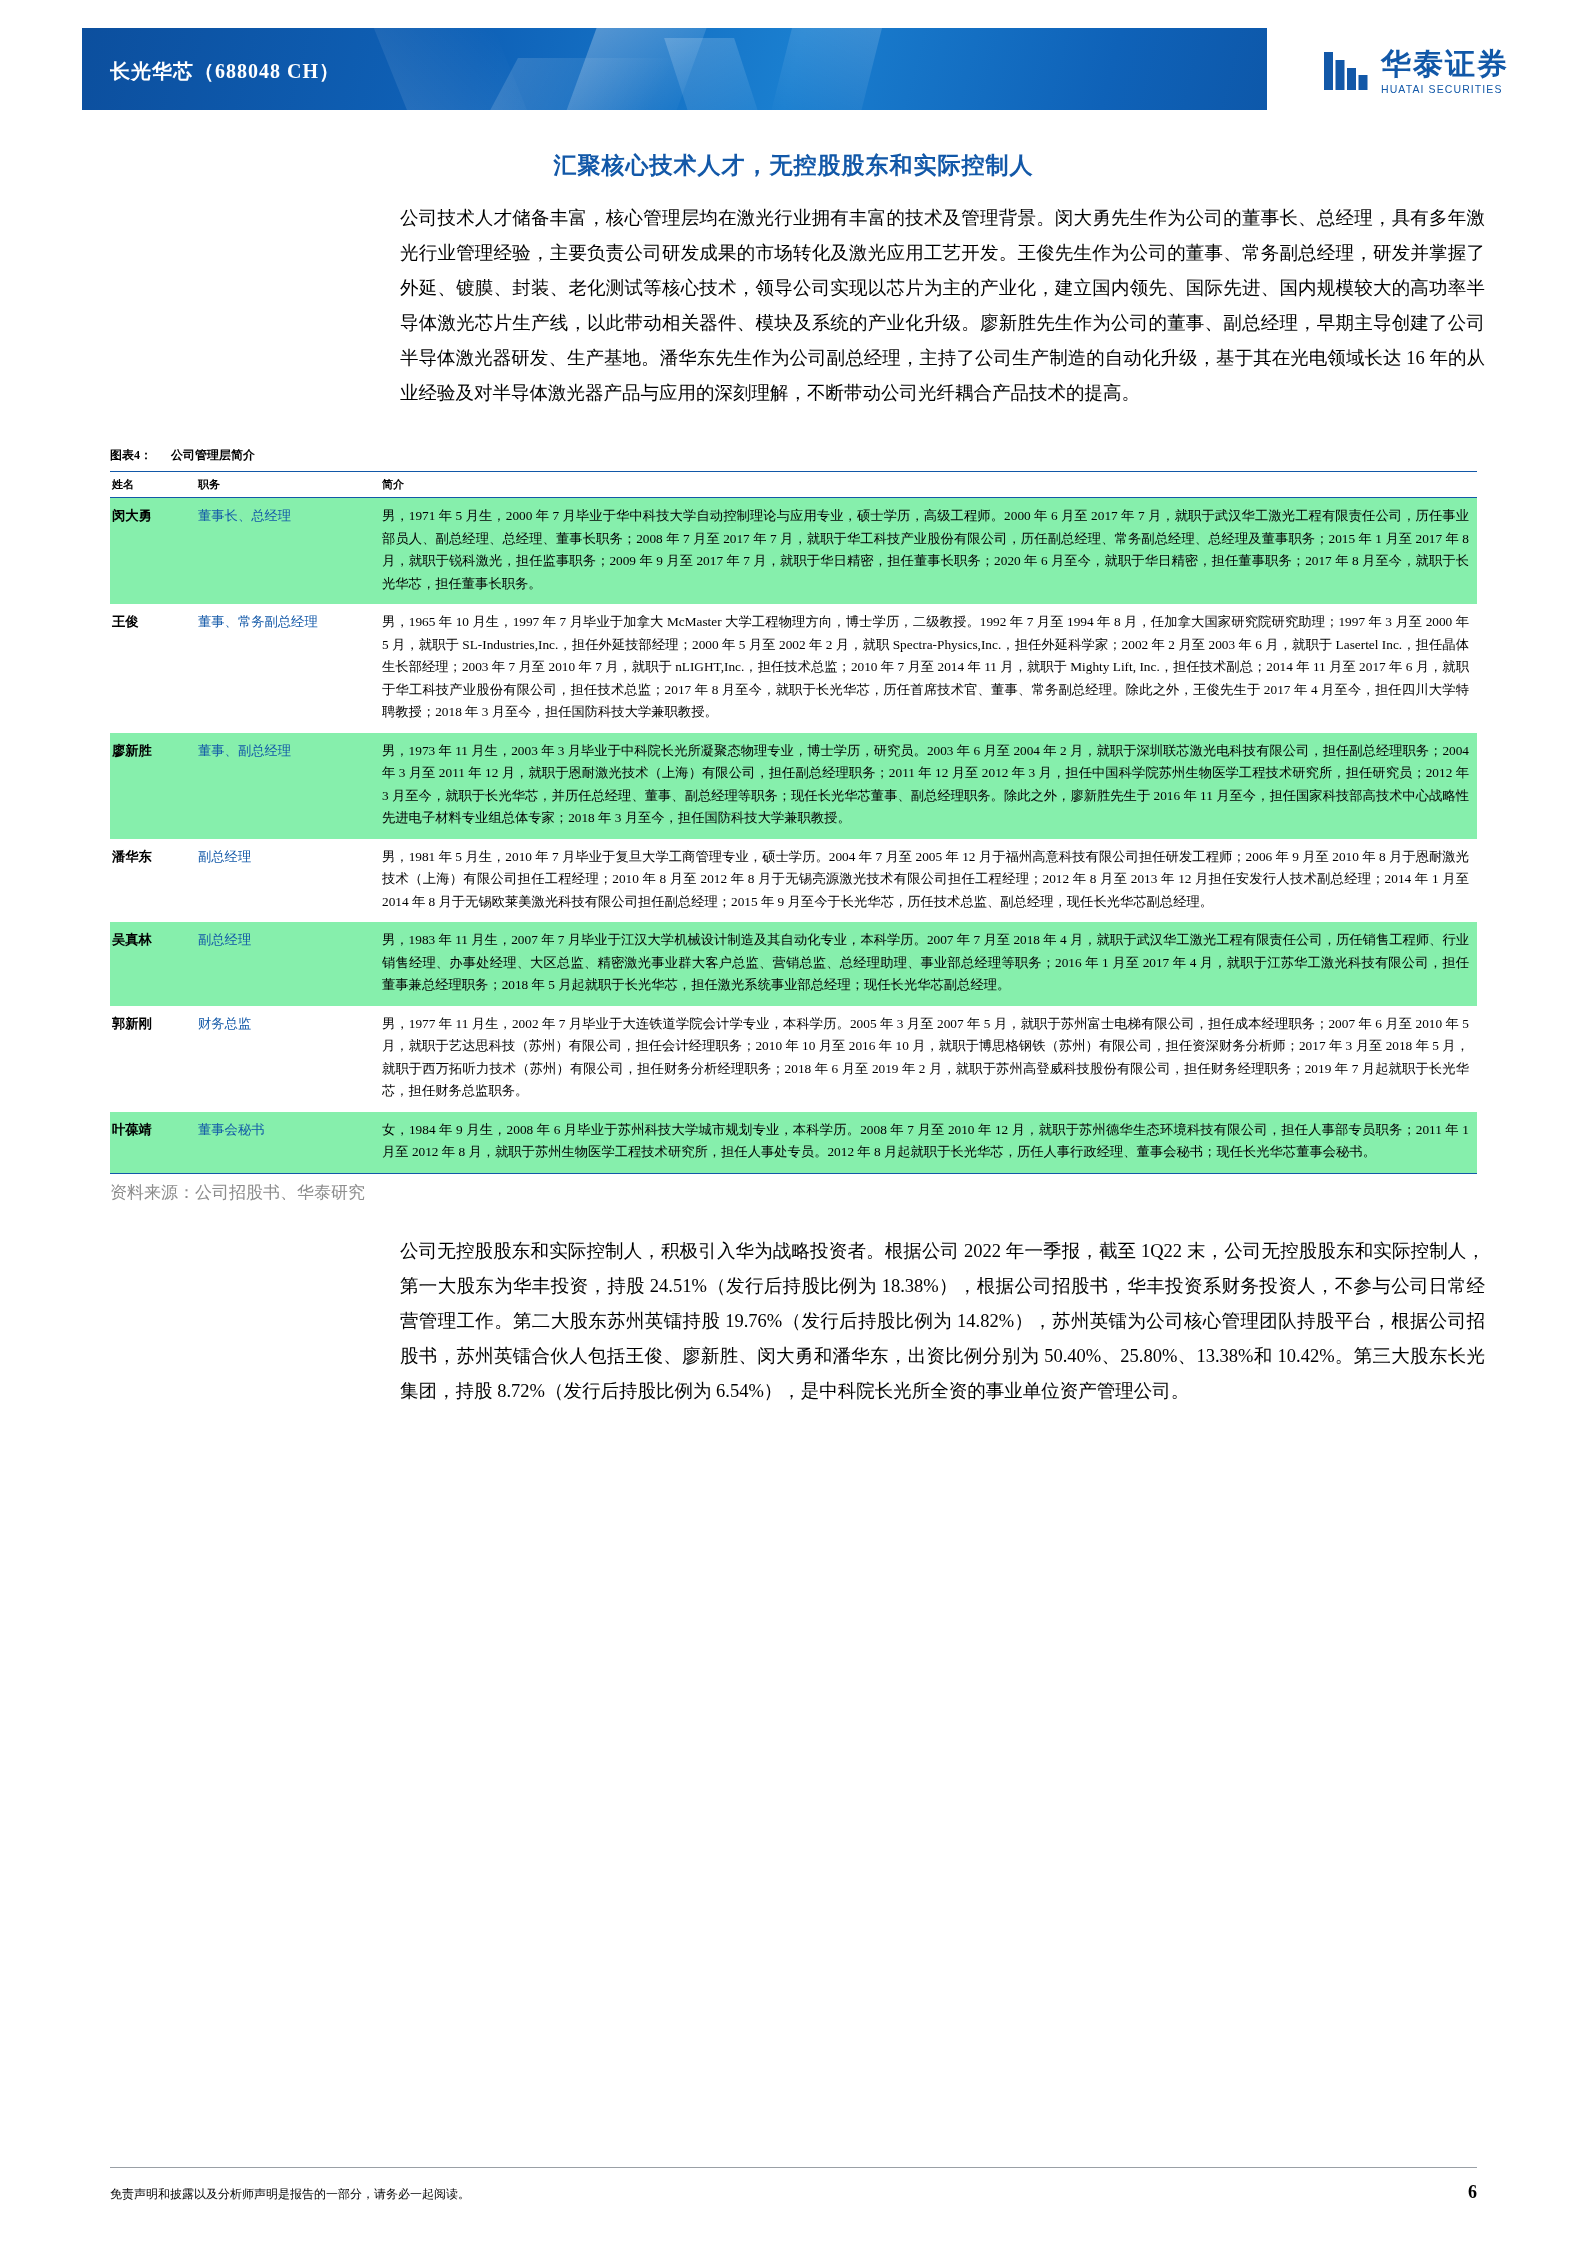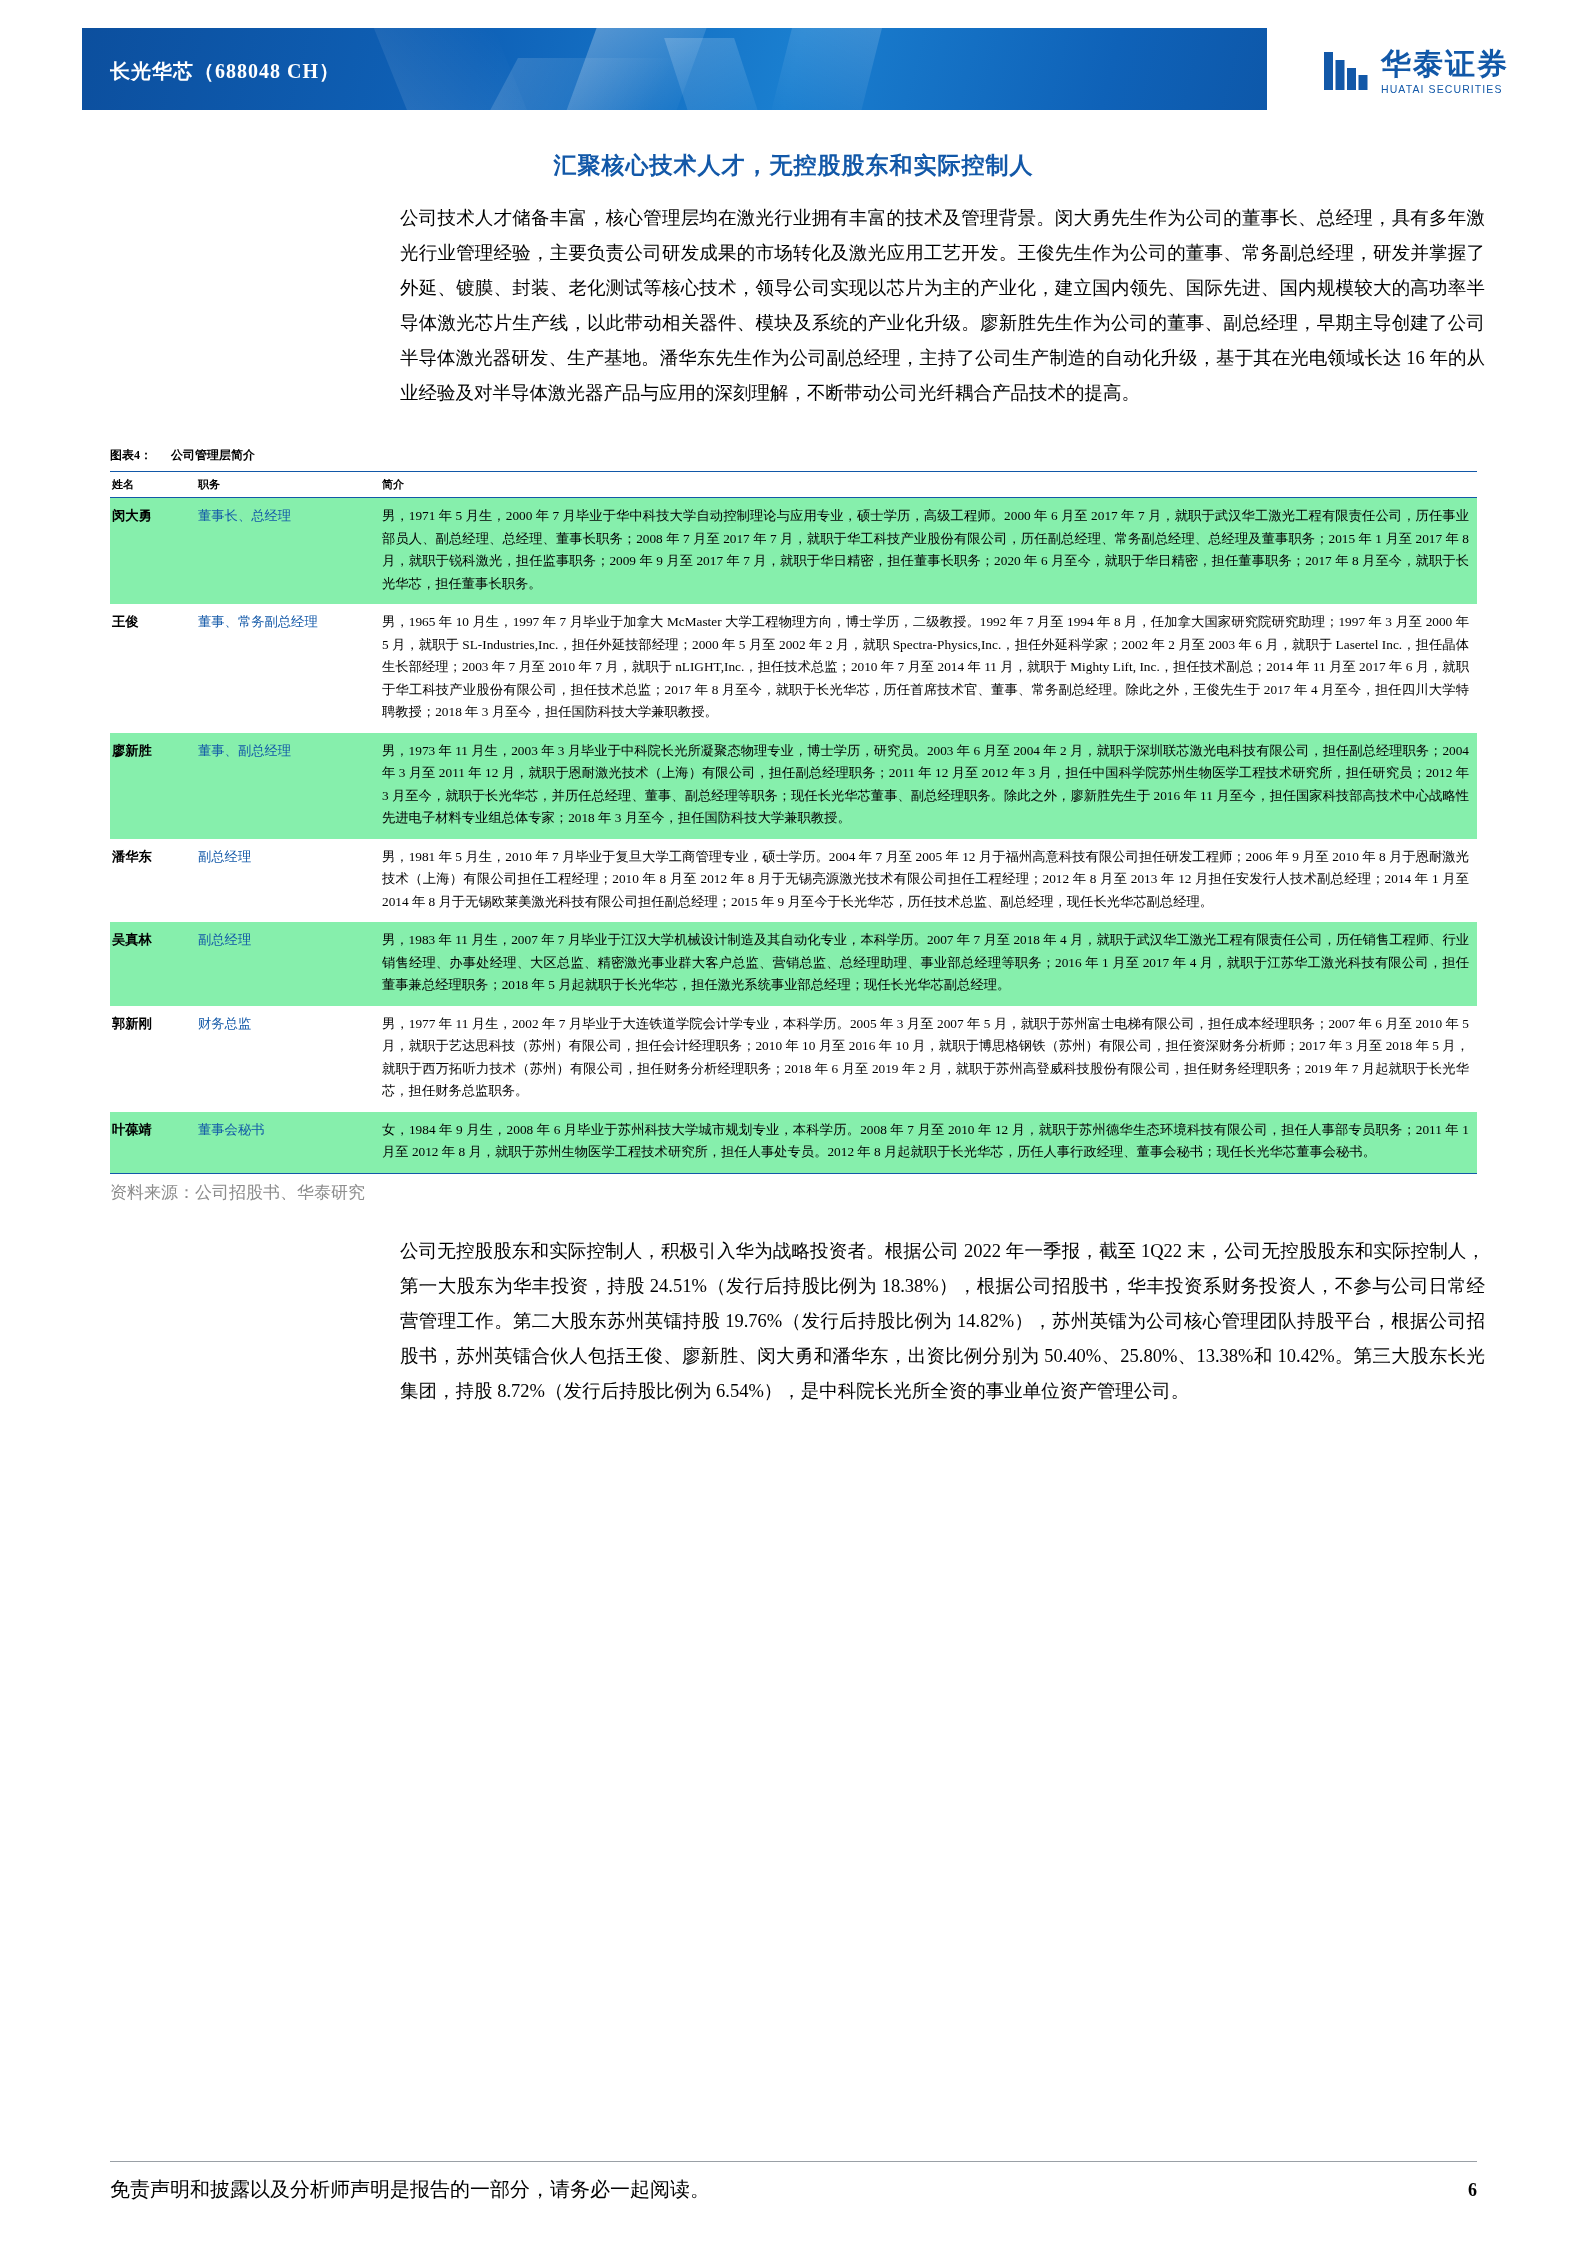--- a/index.html
+++ b/index.html
@@ -210,21 +210,21 @@
   .footer-rule {
     border-top: 1.1px solid #9aa0a6;
     margin-bottom: 14px;
   }
   .footer-row {
     display: flex;
     align-items: baseline;
     justify-content: space-between;
   }
   .footer-text {
-    font-size: 20px;
+    font-size: 12px;
     font-family: "Liberation Serif", serif;
   }
   .footer-page {
     font-size: 18px;
     font-weight: bold;
     font-family: "Liberation Serif", serif;
   }
   .para-block { margin-top: 30px; }
 </style>
 </head>

